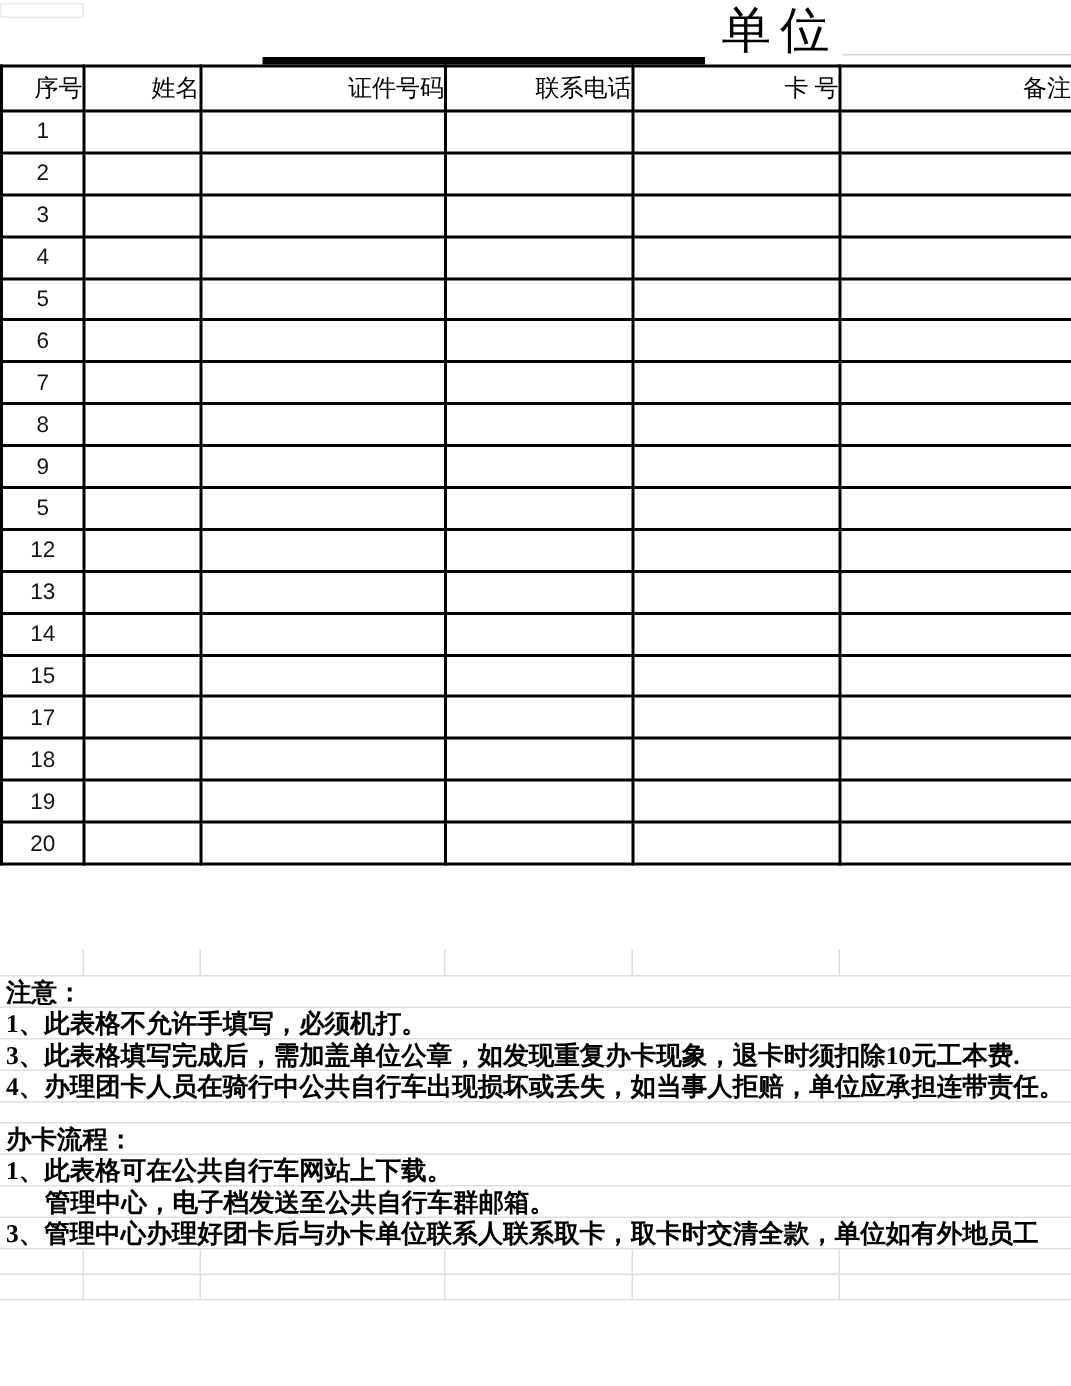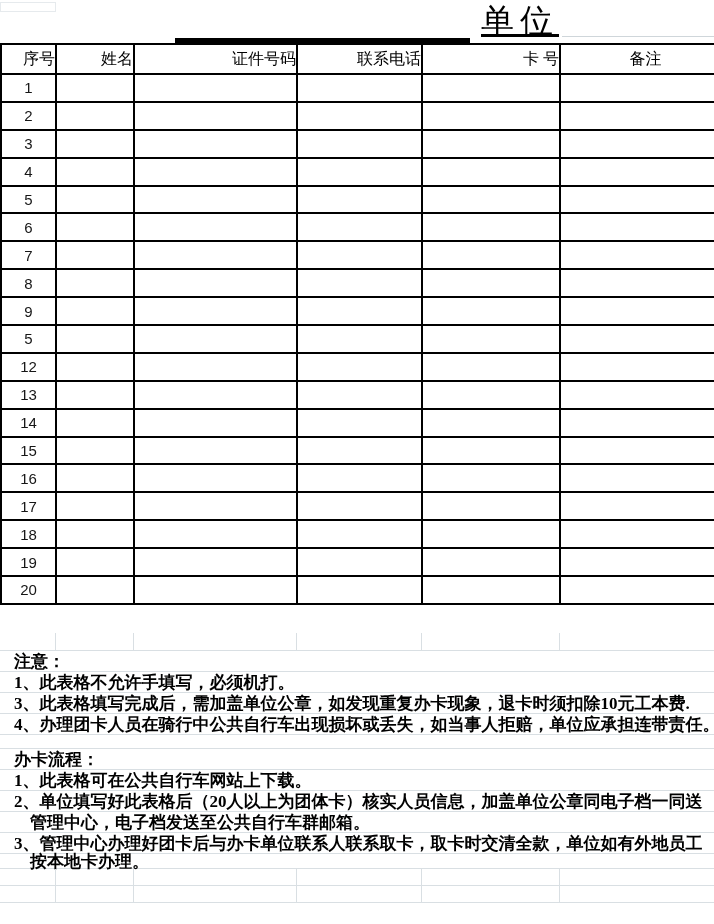--- a/index.html
+++ b/index.html
@@ -8,42 +8,42 @@
     font-family:"Liberation Serif","DejaVu Serif",serif;
     color:#000;
   }
   .sheet{position:relative;width:714px;height:924px;background:#fff;overflow:hidden;}
 
   
   .corner-cell{position:absolute;left:0;top:2px;width:56px;height:10px;
     border:1px solid #e6eaed;box-sizing:border-box;}
   .unit-underline{position:absolute;left:175px;top:38px;width:295px;height:6px;background:#000;}
   .unit-label{position:absolute;left:481px;top:1px;font-size:33px;letter-spacing:6px;
-    line-height:40px;white-space:nowrap;text-decoration:underline;}
+    line-height:40px;white-space:nowrap;}
   .title-gridline{position:absolute;left:562px;top:36px;width:152px;height:1px;background:#cfd6da;}
 
   
   table.roster{position:absolute;left:0;top:43px;width:714px;
     border-collapse:collapse;table-layout:fixed;background:#fff;}
   table.roster th,table.roster td{border:2px solid #000;padding:0;box-sizing:border-box;}
   table.roster thead tr{height:30px;}
   table.roster tbody tr{height:27.9px;}
   th.hdr{font-size:16px;font-weight:normal;text-align:right;padding-left:3px;white-space:nowrap;}
-  th.hdr.center{text-align:center;padding-left:16px;}
+  th.hdr.center{text-align:right;padding-left:16px;}
   td.serial{font-family:"Liberation Sans","DejaVu Sans",sans-serif;
     font-size:15px;text-align:center;color:#161616;}
 
   
   .below{position:absolute;left:0;top:633px;width:714px;}
   .grid-row{position:relative;box-sizing:border-box;border-bottom:1px solid #d9dfe3;}
   .empty-row{height:18px;}
   .bottom-row{height:17px;}
   .gap-row{height:14px;}
   .note-row{height:21px;line-height:21px;font-size:17px;font-weight:bold;
-    padding-left:14px;white-space:nowrap;overflow:visible;}
+    padding-left:4px;white-space:nowrap;overflow:visible;}
   .note-row.indent{padding-left:30px;}
   .note-row.short{height:15px;line-height:16px;}
   .divider{position:absolute;top:0;bottom:0;width:1px;background:#d9dfe3;}
 </style>
 </head>
 <body>
 
 <div class="sheet">
 
   <div class="corner-cell"></div>
@@ -177,28 +177,20 @@
         </tr>
         <tr>
           <td class="serial">15</td>
           <td></td>
           <td></td>
           <td></td>
           <td></td>
           <td></td>
         </tr>
         <tr>
-          <td class="serial">16</td>
-          <td></td>
-          <td></td>
-          <td></td>
-          <td></td>
-          <td></td>
-        </tr>
-        <tr>
           <td class="serial">17</td>
           <td></td>
           <td></td>
           <td></td>
           <td></td>
           <td></td>
         </tr>
         <tr>
           <td class="serial">18</td>
           <td></td>
@@ -240,24 +232,22 @@
         <div class="grid-row note-row">1、此表格不允许手填写，必须机打。</div>
         <div class="grid-row note-row">3、此表格填写完成后，需加盖单位公章，如发现重复办卡现象，退卡时须扣除10元工本费.</div>
         <div class="grid-row note-row">4、办理团卡人员在骑行中公共自行车出现损坏或丢失，如当事人拒赔，单位应承担连带责任。</div>
       </div>
 
     <div class="grid-row gap-row"></div>
 
     <div class="grid-row note-row">办卡流程：</div>
     <div id="process-list">
         <div class="grid-row note-row">1、此表格可在公共自行车网站上下载。</div>
-        <div class="grid-row note-row">2、单位填写好此表格后（20人以上为团体卡）核实人员信息，加盖单位公章同电子档一同送</div>
         <div class="grid-row note-row indent">管理中心，电子档发送至公共自行车群邮箱。</div>
         <div class="grid-row note-row">3、管理中心办理好团卡后与办卡单位联系人联系取卡，取卡时交清全款，单位如有外地员工</div>
-        <div class="grid-row note-row indent short">按本地卡办理。</div>
       </div>
 
     <div class="grid-row bottom-row with-dividers">
         <span class="divider" style="left: 55px;"></span>
         <span class="divider" style="left: 133px;"></span>
         <span class="divider" style="left: 296px;"></span>
         <span class="divider" style="left: 421px;"></span>
         <span class="divider" style="left: 559px;"></span>
       </div>
     <div class="grid-row bottom-row with-dividers">

